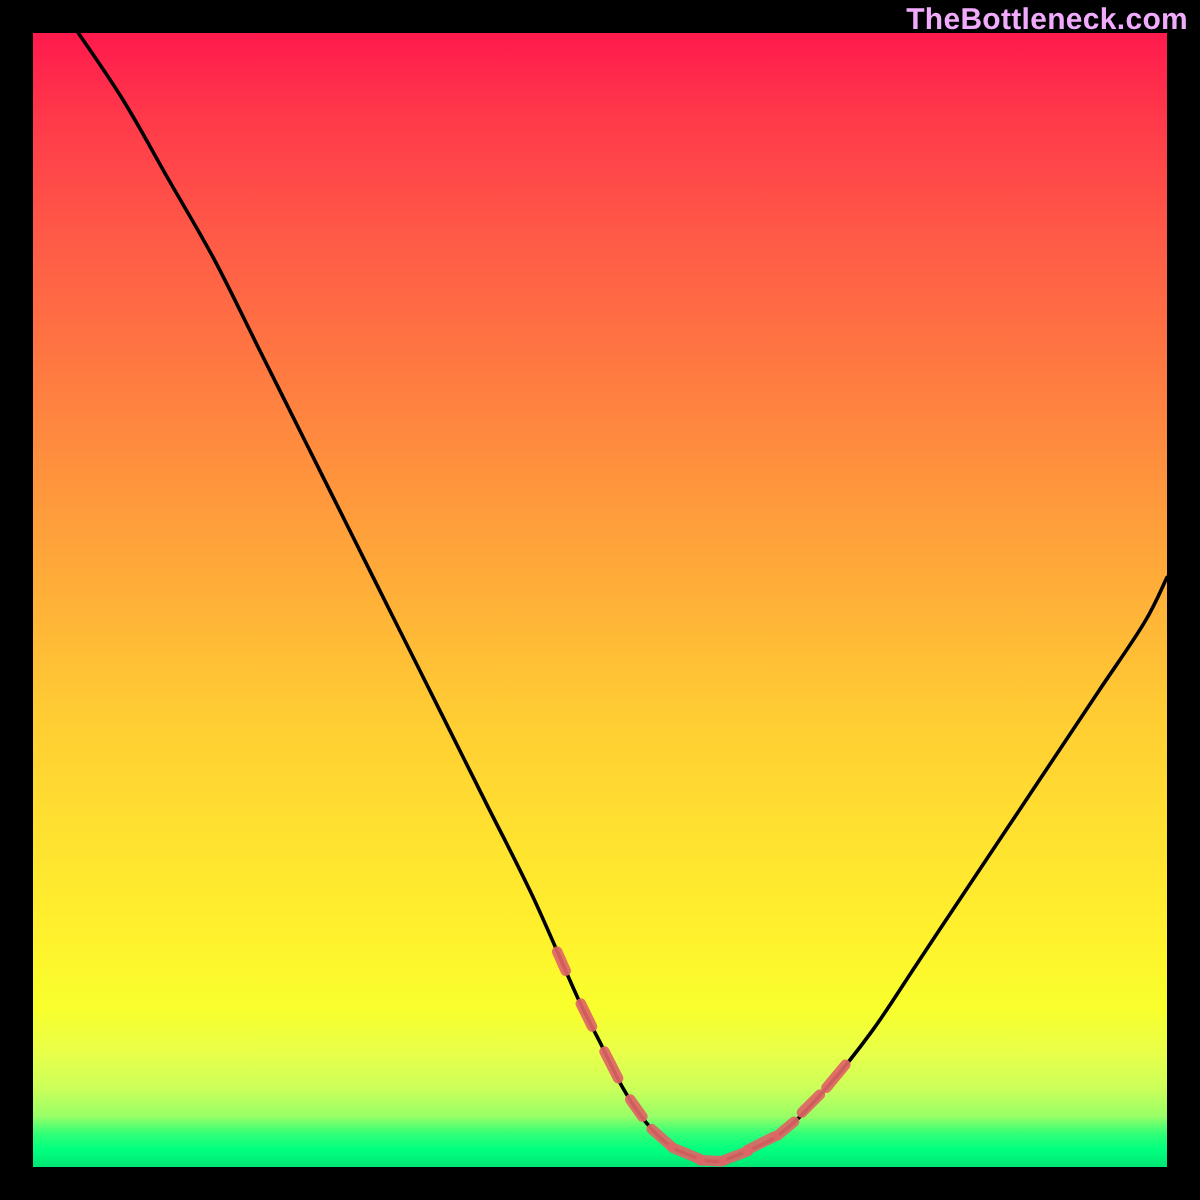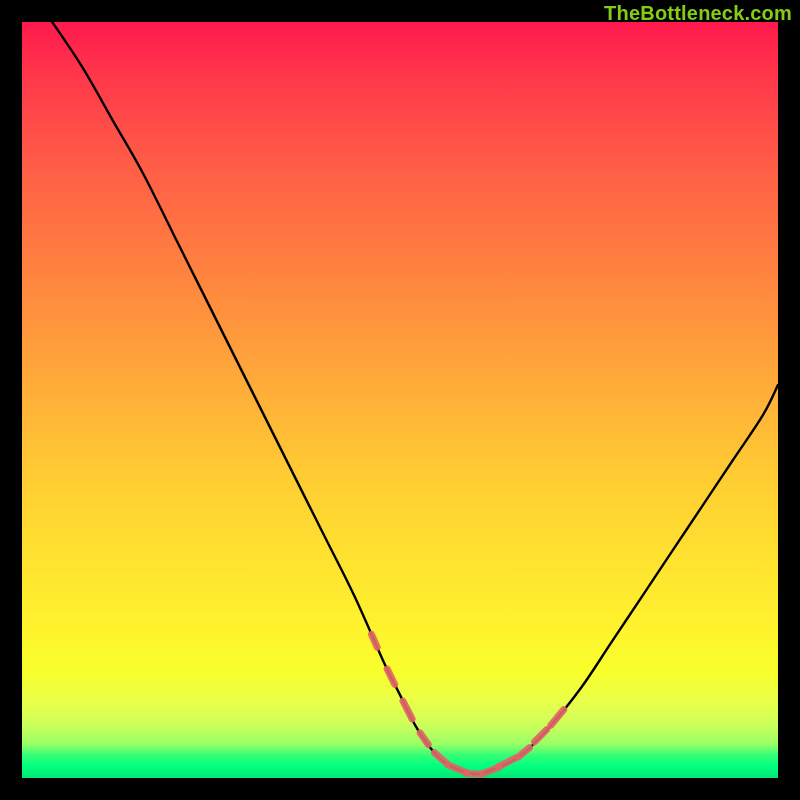--- a/index.html
+++ b/index.html
@@ -37,21 +37,21 @@
       #ccff5a 93%,
       #99ff66 95.5%,
       #33ff77 97%,
       #00ff7f 98.5%,
       #00e673 100%);
   }
   .watermark {
     position: absolute;
     top: 2px;
     right: 8px;
-    color: #84cc16;
+    color: #f0abfc;
     font-size: 20px;
     font-weight: 600;
     letter-spacing: 0.2px;
     font-family: Arial, Helvetica, sans-serif;
     user-select: none;
   }
   svg.curve {
     position: absolute;
     left: 0;
     top: 0;

